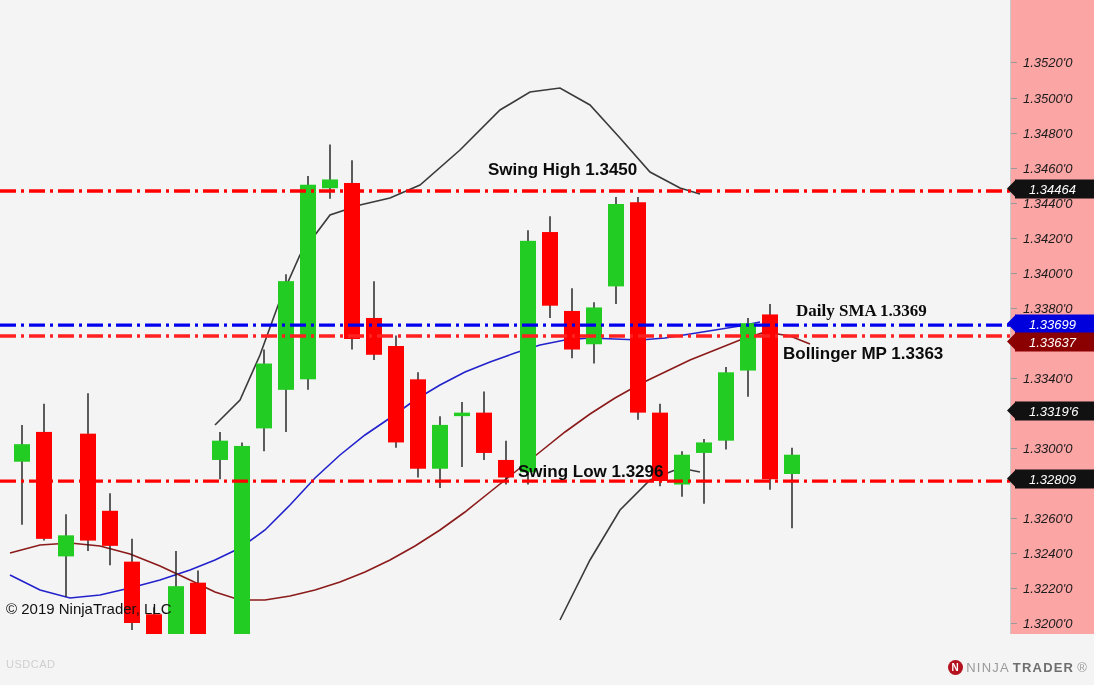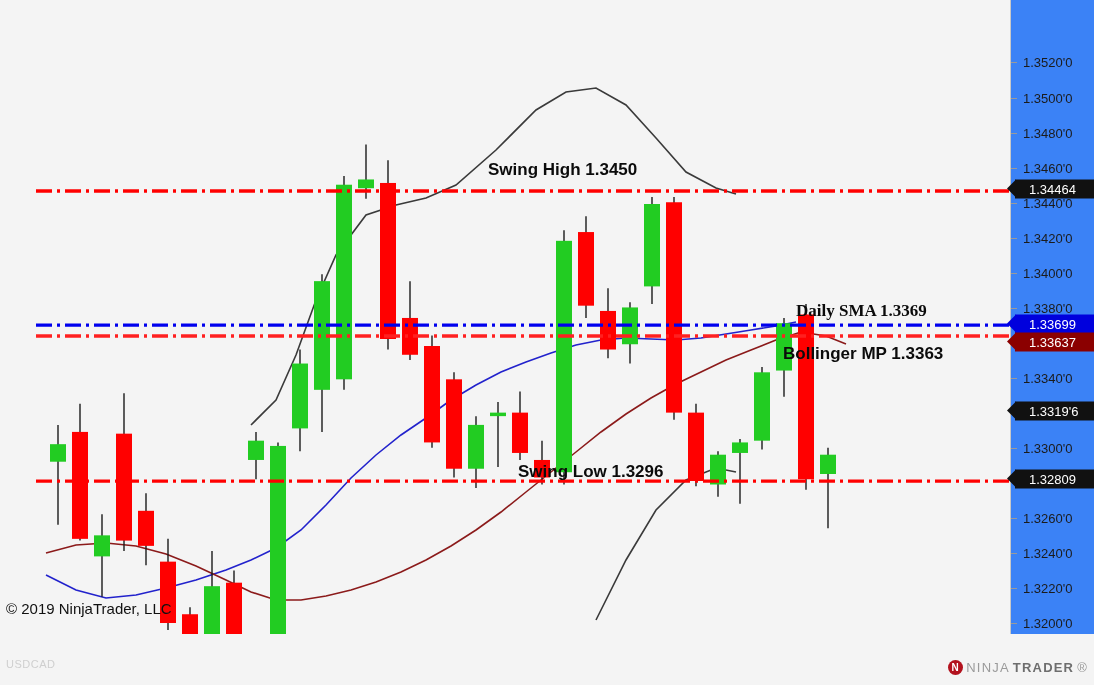--- a/index.html
+++ b/index.html
@@ -33,30 +33,30 @@
     background:#3a3a3a;color:#e9e9e9;
     font-size:12px;line-height:17px;text-align:center;
   }
 
   
   #plot{
     position:absolute;left:0px;top:0px;
     width:1010px;height:634px;
     background:#f4f4f4;
     overflow:hidden;
-    padding-left:36px;
   }
   #plot svg{display:block;}
 
   
   #price-axis{
     position:absolute;left:1010px;top:0px;
     width:84px;height:634px;
-    background:#3b82f6;
+    background:#fca5a5;
     border-left:1px solid #c8c8c8;
+    font-style:italic;
   }
   .tick-label{
     position:absolute;left:12px;
     font-size:13px;color:#1b1b1b;
     white-space:nowrap;
     transform:translateY(-50%);
   }
   .tick-mark{
     position:absolute;left:0px;width:6px;height:1px;background:#9a9a9a;
   }

